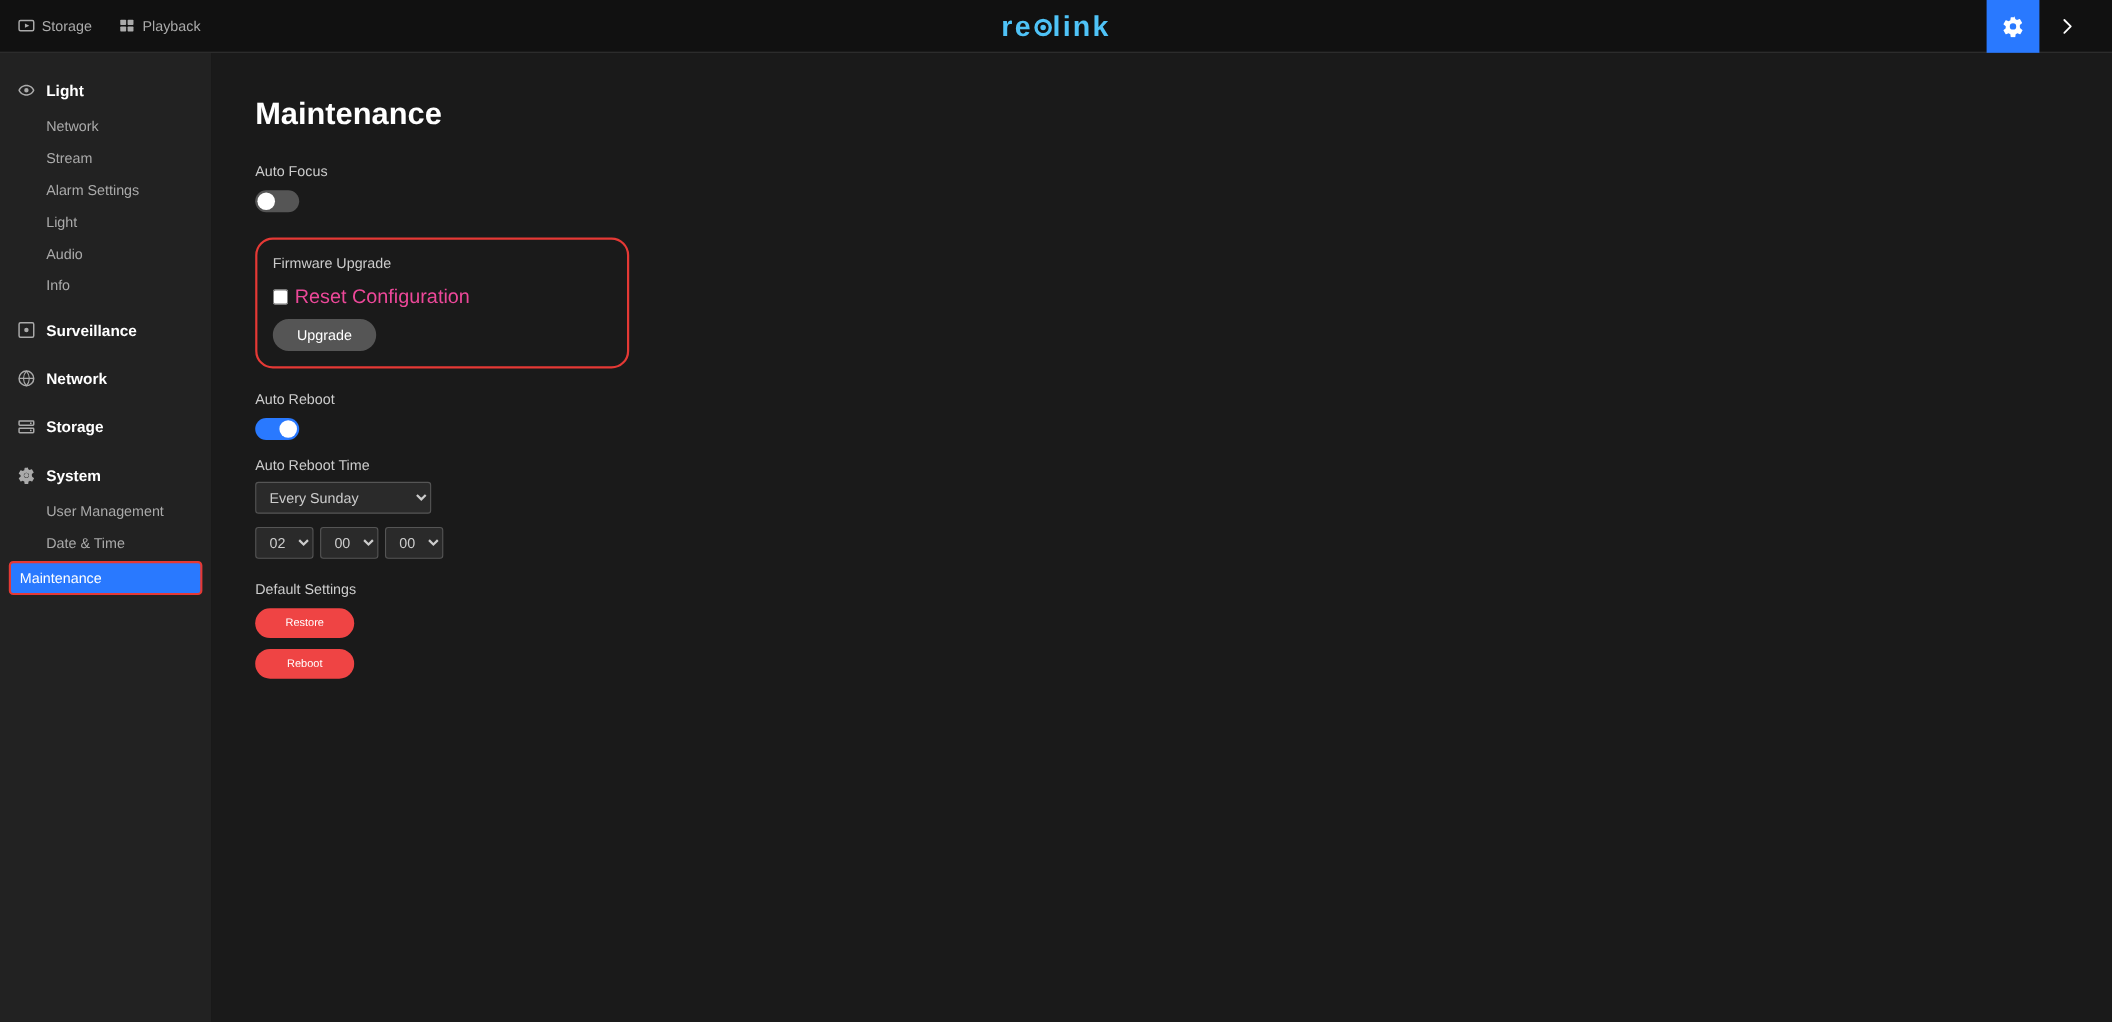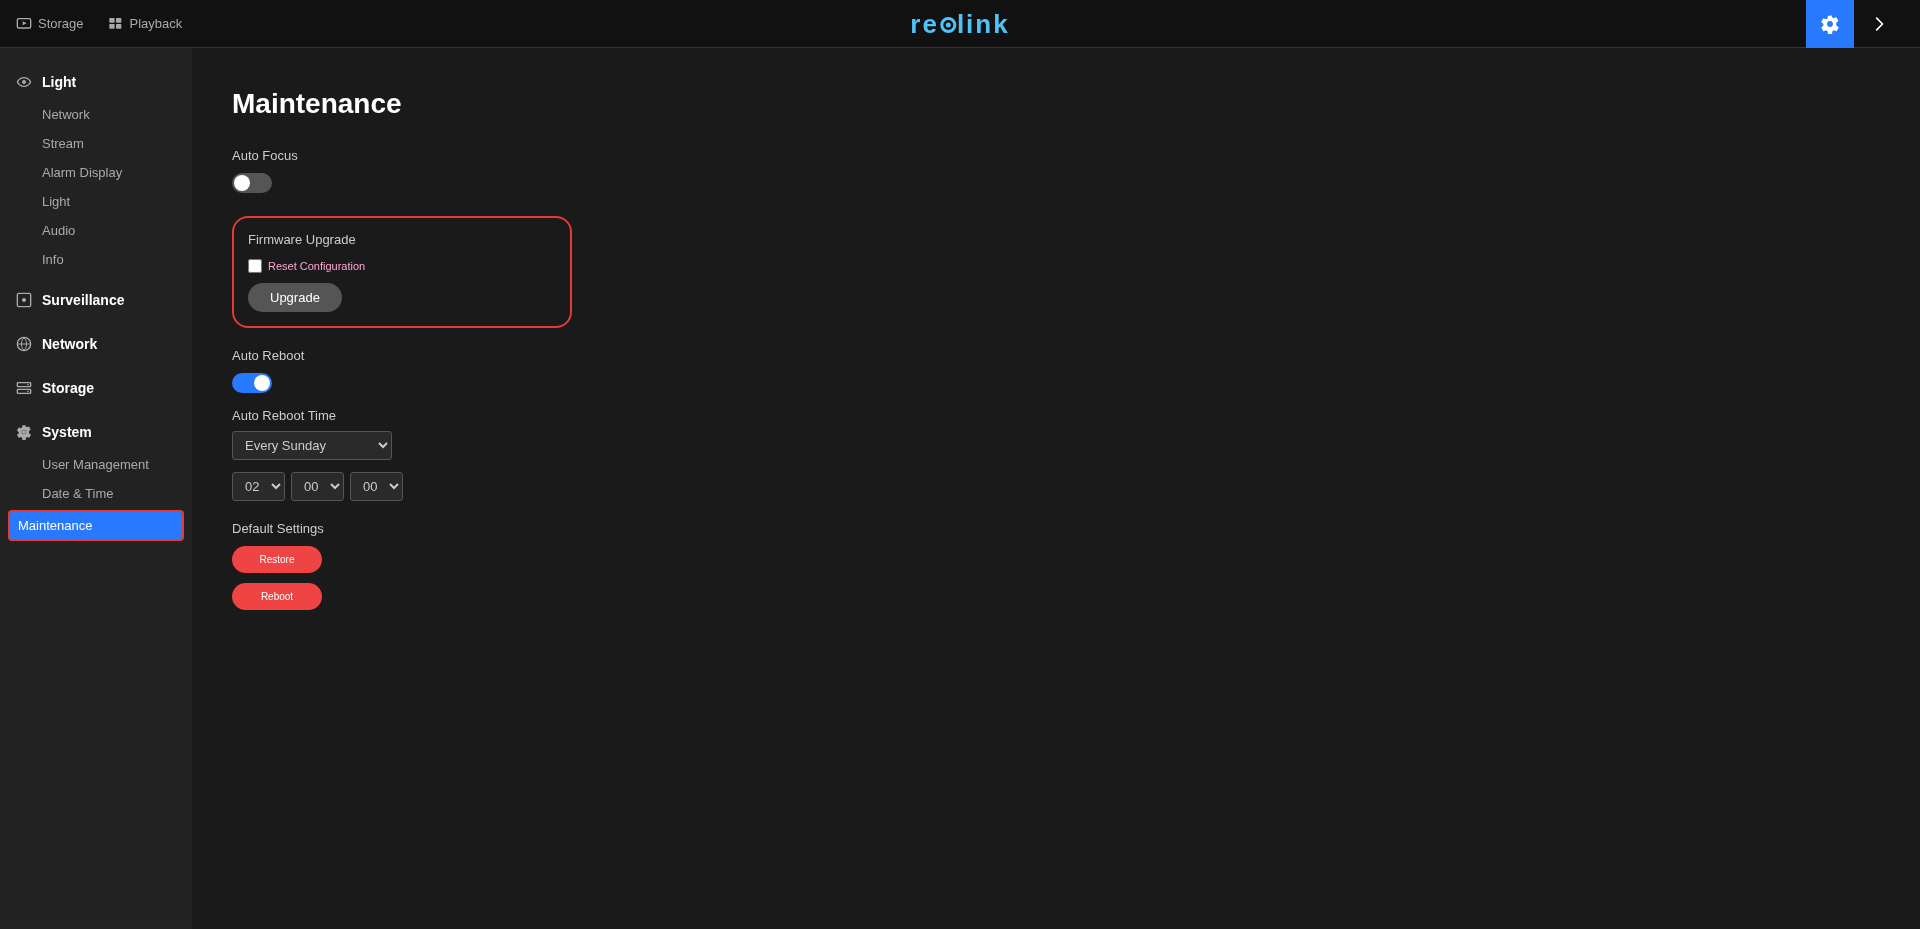--- a/index.html
+++ b/index.html
@@ -193,21 +193,21 @@
       margin-bottom: 10px;
     }
     .reset-checkbox {
       width: 14px;
       height: 14px;
       border: 1px solid #2979ff;
       background: transparent;
       cursor: pointer;
       accent-color: #2979ff;
     }
-    .reset-label { color: #f9a8d4; font-size: 11px; }
+    .reset-label { color: #ec4899; font-size: 18px; }
     .upgrade-btn {
       background: #555;
       color: #fff;
       border: none;
       border-radius: 16px;
       padding: 7px 22px;
       cursor: pointer;
       font-size: 13px;
     }
 
@@ -299,21 +299,21 @@
           </svg>
         <span>Light</span>
       </div>
       <div class="sidebar-sub-item">
         <span>Network</span>
       </div>
       <div class="sidebar-sub-item">
         <span>Stream</span>
       </div>
       <div class="sidebar-sub-item">
-        <span>Alarm Display</span>
+        <span>Alarm Settings</span>
       </div>
       <div class="sidebar-sub-item">
         <span>Light</span>
       </div>
       <div class="sidebar-sub-item">
         <span>Audio</span>
       </div>
       <div class="sidebar-sub-item">
         <span>Info</span>
       </div>

